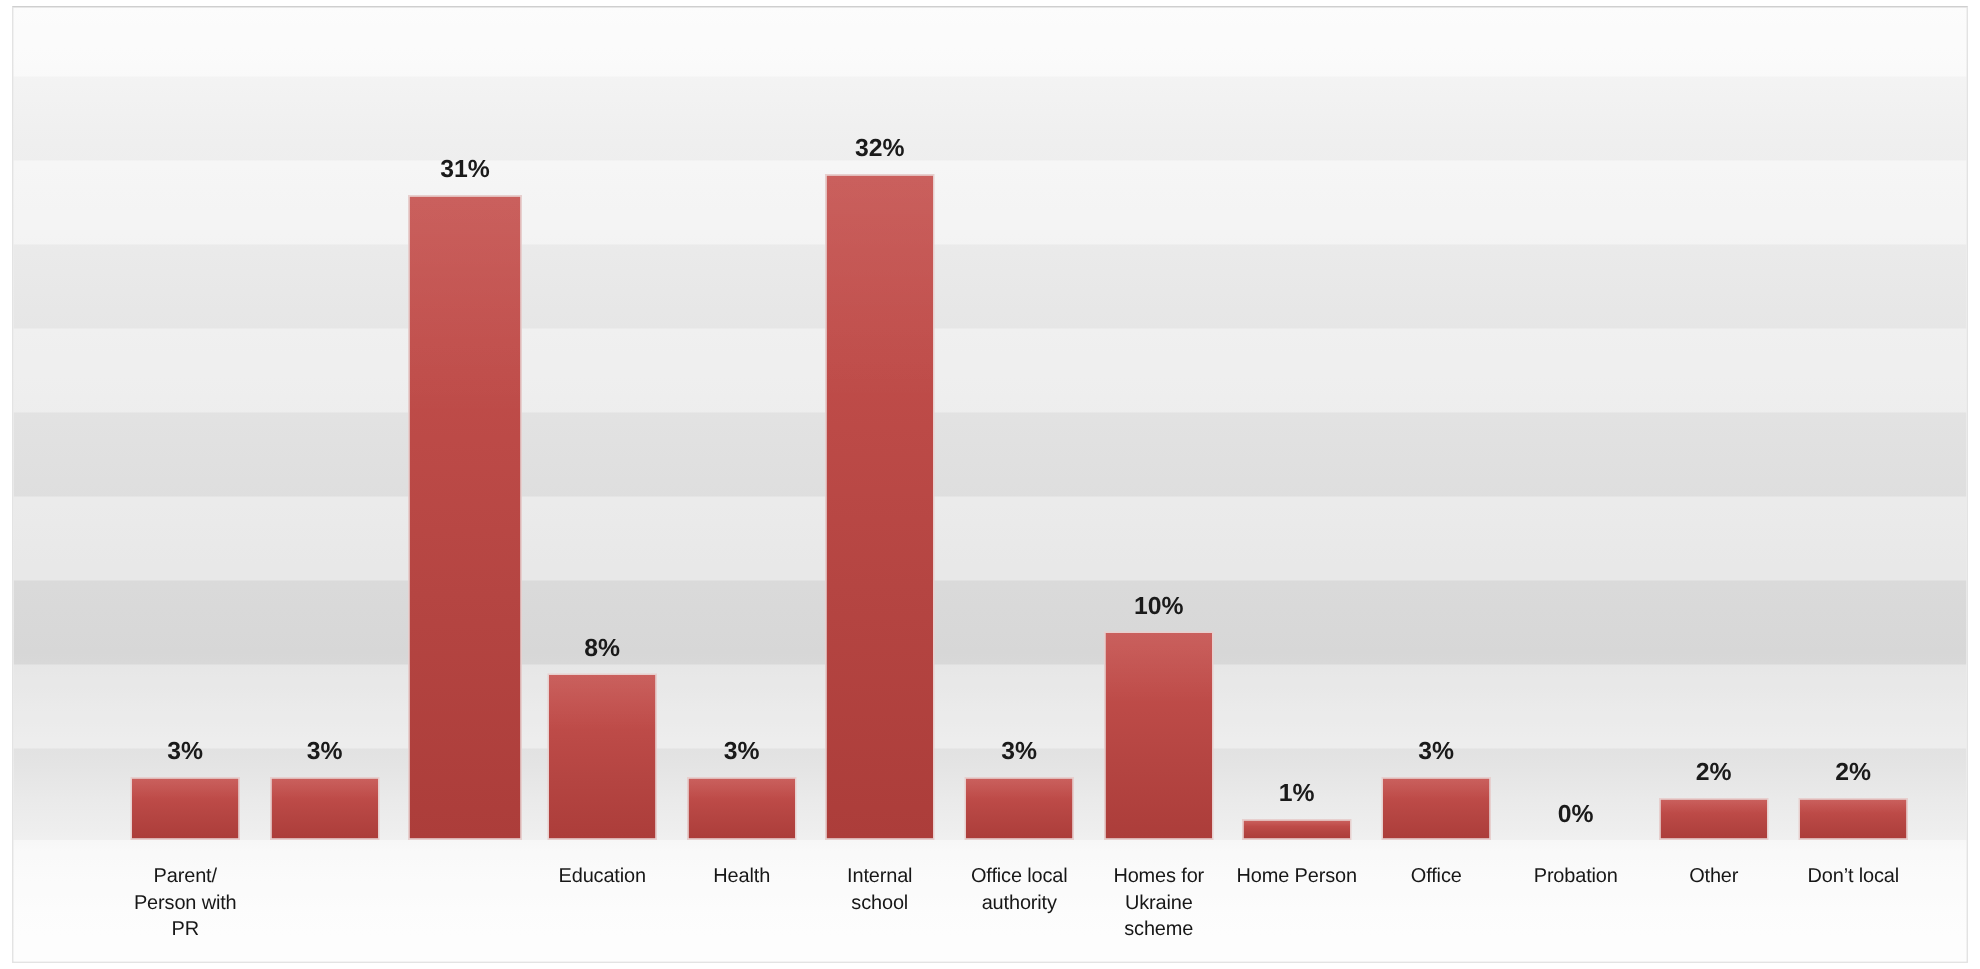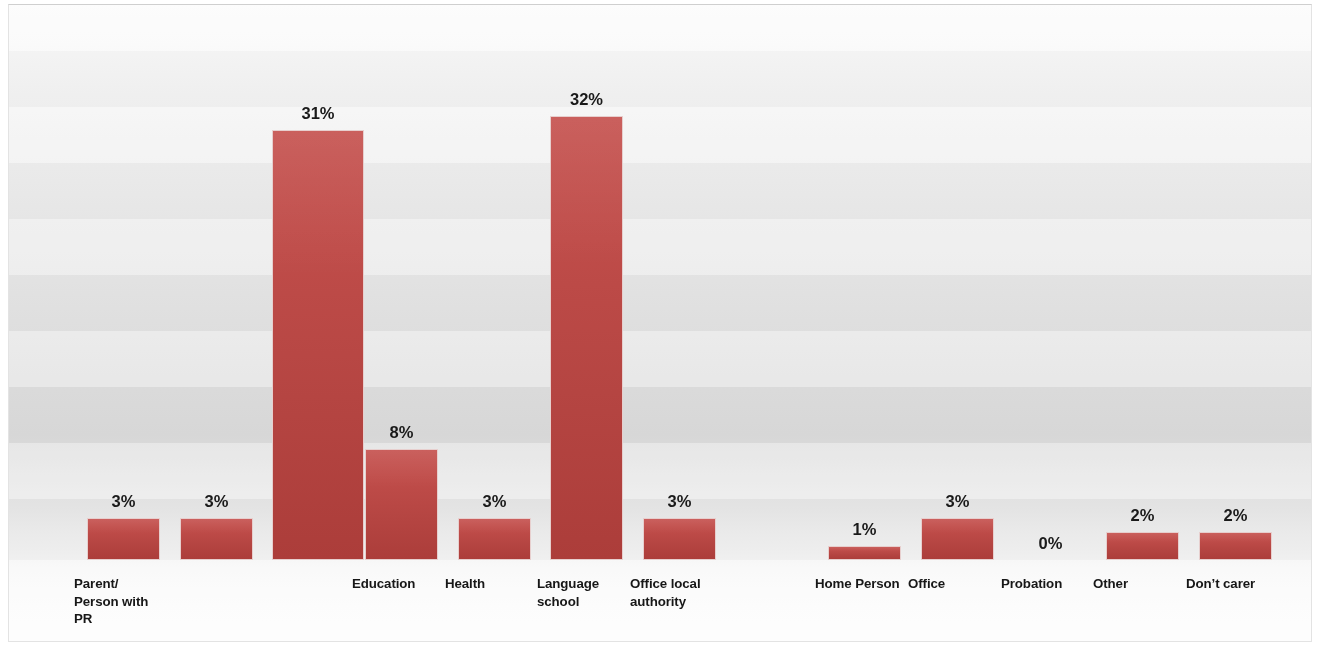--- a/index.html
+++ b/index.html
@@ -113,22 +113,23 @@
     color: #1a1a1a;
     line-height: 1;
     white-space: nowrap;
   }
 
   .cat-label {
     position: absolute;
     top: 570px;
     left: -13px;
     right: -13px;
+    text-align: center;
     font-size: 13.3px;
-    font-weight: bold;
+    font-weight: normal;
     color: #171717;
     line-height: 17.5px;
     letter-spacing: -0.1px;
   }
 </style>
 </head>
 <body>
 
 <div id="chart-root">
   <div class="plot-frame">
@@ -154,21 +155,21 @@
           </div>
           <div class="value-label" style="top: 488px;">3%</div>
           <div class="cat-label"><span>Parent/</span><br><span>Person with</span><br><span>PR</span></div>
         </div>
         <div class="cat" style="left: 171px; width: 73px;">
           <div class="bar" title="Private foster carer: 3%" style="top: 513px; height: 42px; bottom: auto;">
             <div class="bar-inner-sheen"></div>
           </div>
           <div class="value-label" style="top: 488px;">3%</div>
         </div>
-        <div class="cat" style="left: 263px; width: 92px;">
+        <div class="cat" style="left: 263px; width: 76px;">
           <div class="bar" title="Internal notification: 31%" style="top: 125px; height: 430px; bottom: auto;">
             <div class="bar-inner-sheen"></div>
           </div>
           <div class="value-label" style="top: 100px;">31%</div>
         </div>
         <div class="cat" style="left: 356px; width: 73px;">
           <div class="bar" title="Education: 8%" style="top: 444px; height: 111px; bottom: auto;">
             <div class="bar-inner-sheen"></div>
           </div>
           <div class="value-label" style="top: 419px;">8%</div>
@@ -179,28 +180,35 @@
             <div class="bar-inner-sheen"></div>
           </div>
           <div class="value-label" style="top: 488px;">3%</div>
           <div class="cat-label"><span>Health</span></div>
         </div>
         <div class="cat" style="left: 541px; width: 73px;">
           <div class="bar" title="Language school: 32%" style="top: 111px; height: 444px; bottom: auto;">
             <div class="bar-inner-sheen"></div>
           </div>
           <div class="value-label" style="top: 86px;">32%</div>
-          <div class="cat-label"><span>Language</span><br><span>school</span></div>
+          <div class="cat-label"><span>Internal</span><br><span>school</span></div>
         </div>
         <div class="cat" style="left: 634px; width: 73px;">
           <div class="bar" title="Another local authority: 3%" style="top: 513px; height: 42px; bottom: auto;">
             <div class="bar-inner-sheen"></div>
           </div>
           <div class="value-label" style="top: 488px;">3%</div>
           <div class="cat-label"><span>Office local</span><br><span>authority</span></div>
+        </div>
+        <div class="cat" style="left: 727px; width: 73px;">
+          <div class="bar" title="Homes for Ukraine scheme: 10%" style="top: 416px; height: 139px; bottom: auto;">
+            <div class="bar-inner-sheen"></div>
+          </div>
+          <div class="value-label" style="top: 391px;">10%</div>
+          <div class="cat-label"><span>Homes for</span><br><span>Ukraine</span><br><span>scheme</span></div>
         </div>
         <div class="cat" style="left: 819px; width: 73px;">
           <div class="bar" title="Home Office: 1%" style="top: 541px; height: 14px; bottom: auto;">
             <div class="bar-inner-sheen"></div>
           </div>
           <div class="value-label" style="top: 516px;">1%</div>
           <div class="cat-label"><span>Home Person</span></div>
         </div>
         <div class="cat" style="left: 912px; width: 73px;">
           <div class="bar" title="Police: 3%" style="top: 513px; height: 42px; bottom: auto;">
@@ -218,18 +226,18 @@
             <div class="bar-inner-sheen"></div>
           </div>
           <div class="value-label" style="top: 502px;">2%</div>
           <div class="cat-label"><span>Other</span></div>
         </div>
         <div class="cat" style="left: 1190px; width: 73px;">
           <div class="bar" title="Don’t know: 2%" style="top: 527px; height: 28px; bottom: auto;">
             <div class="bar-inner-sheen"></div>
           </div>
           <div class="value-label" style="top: 502px;">2%</div>
-          <div class="cat-label"><span>Don’t carer</span></div>
+          <div class="cat-label"><span>Don’t local</span></div>
         </div>
       </div>
 
   </div>
 </div>
 
 </body></html>

